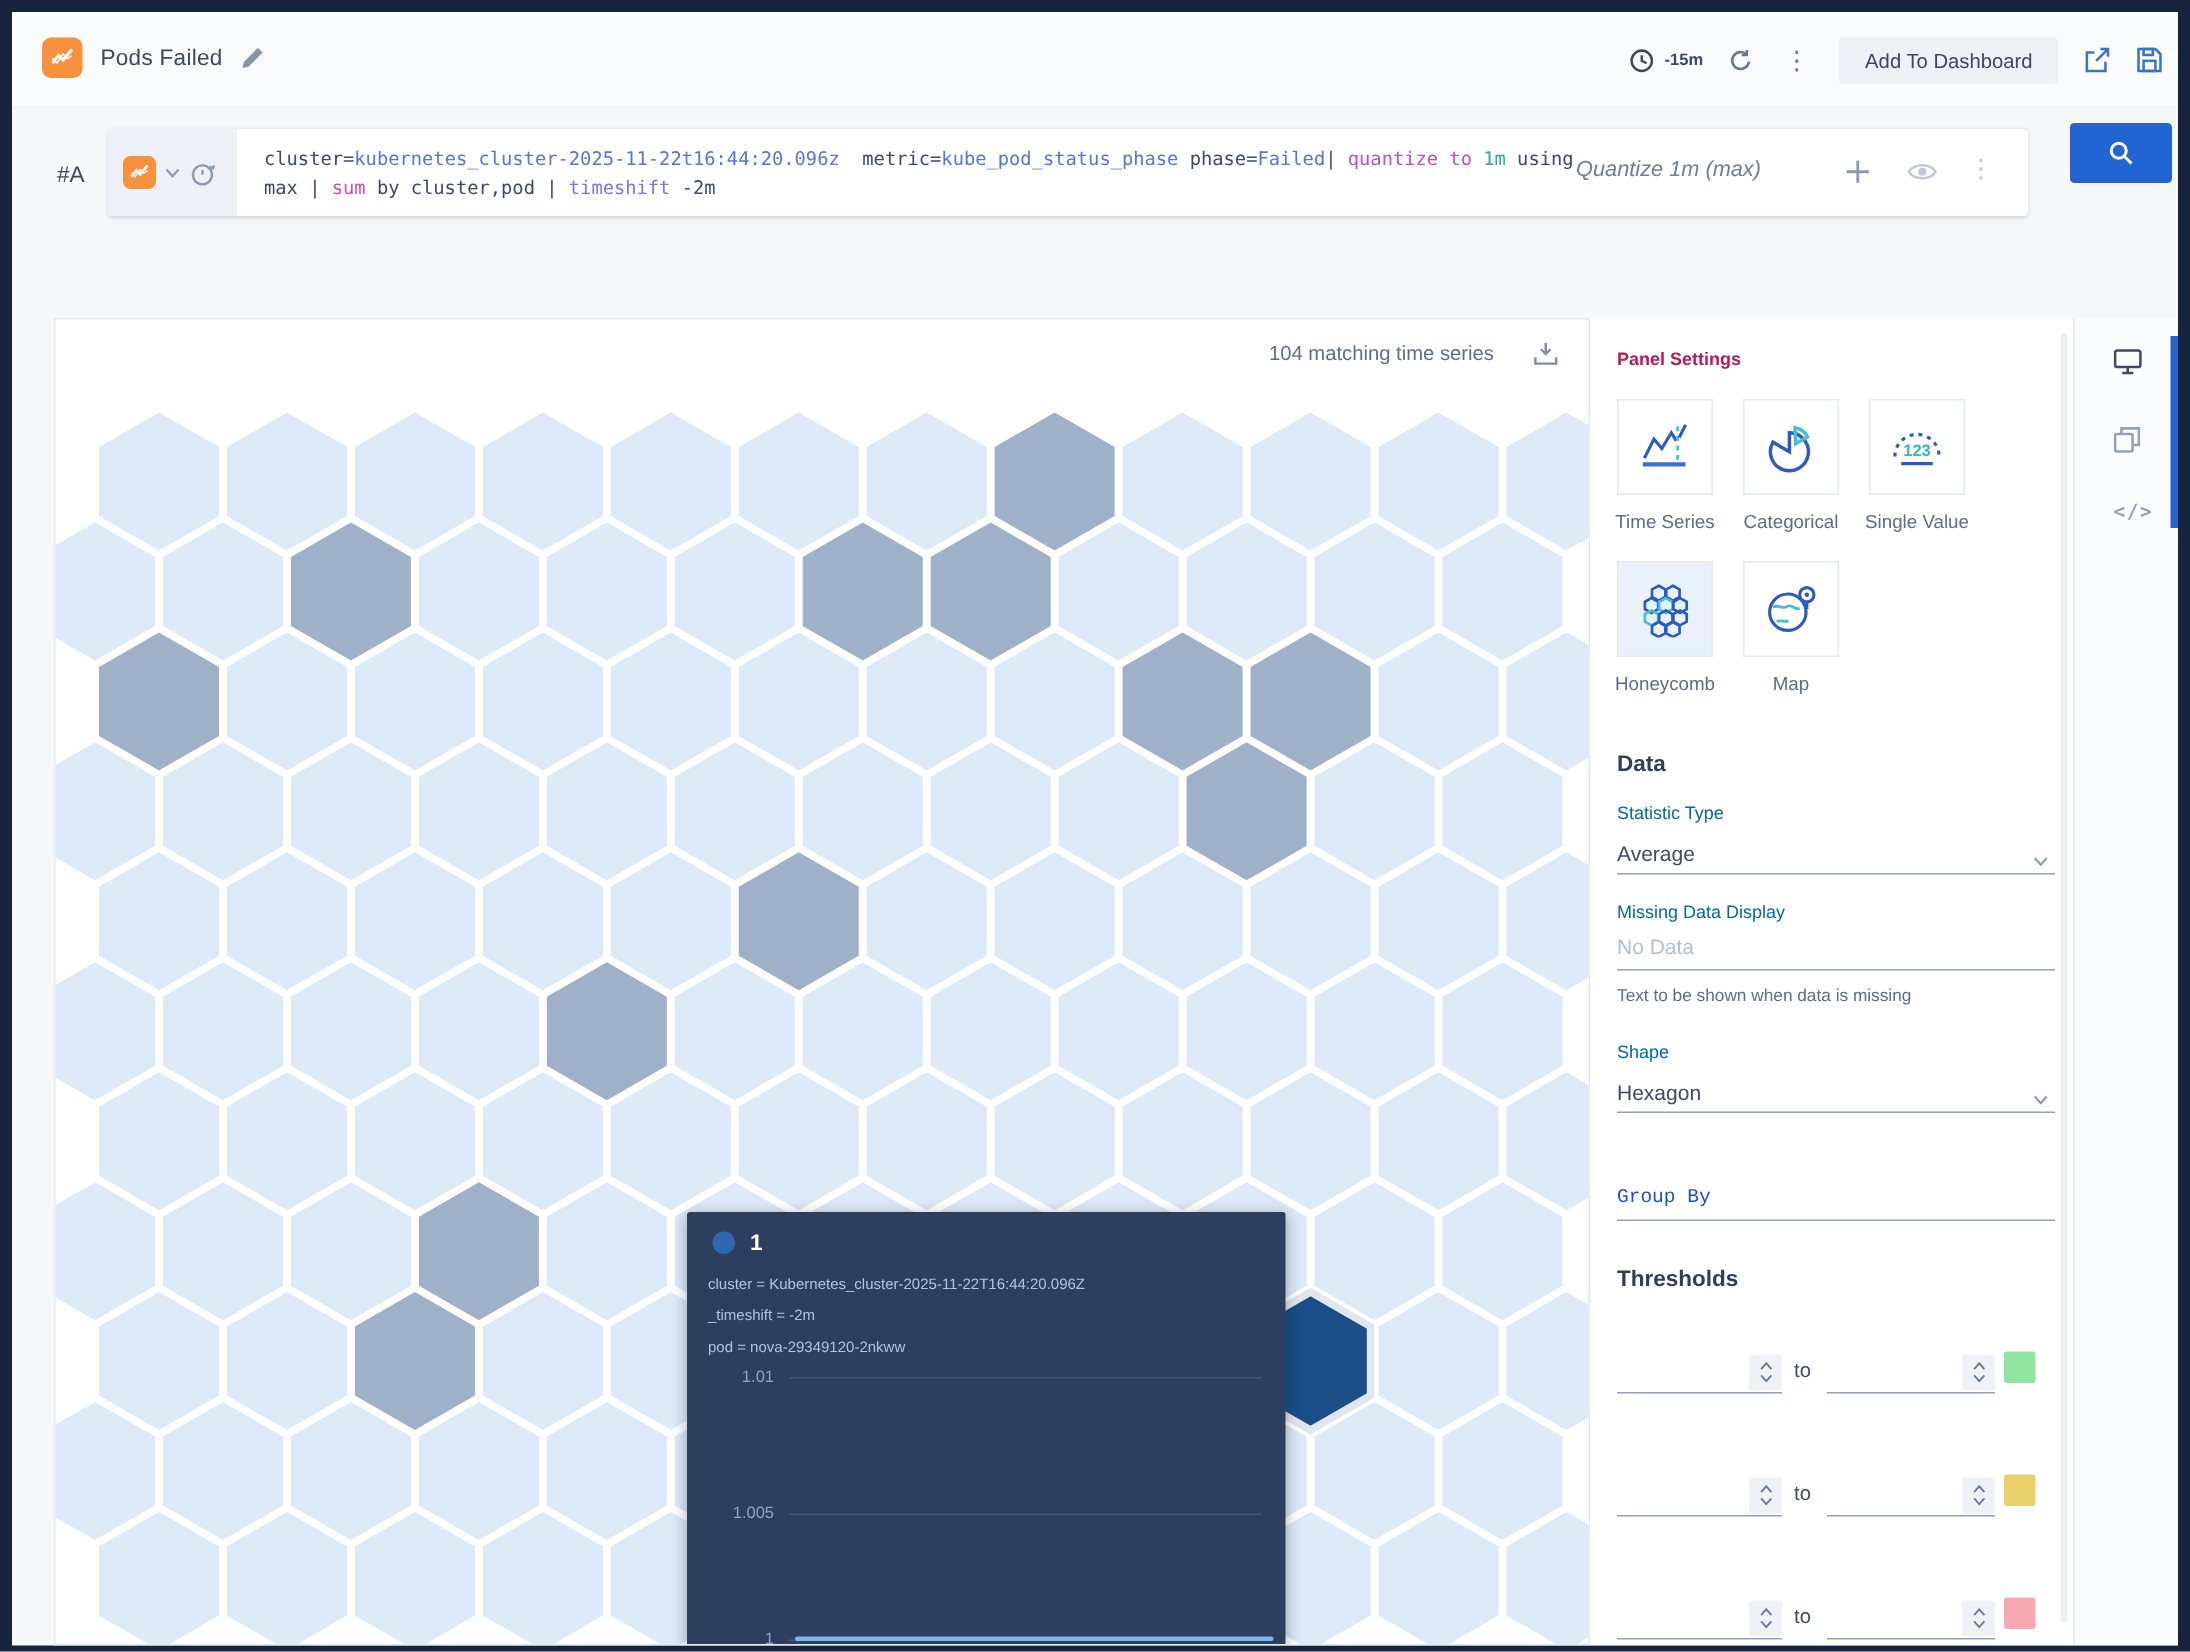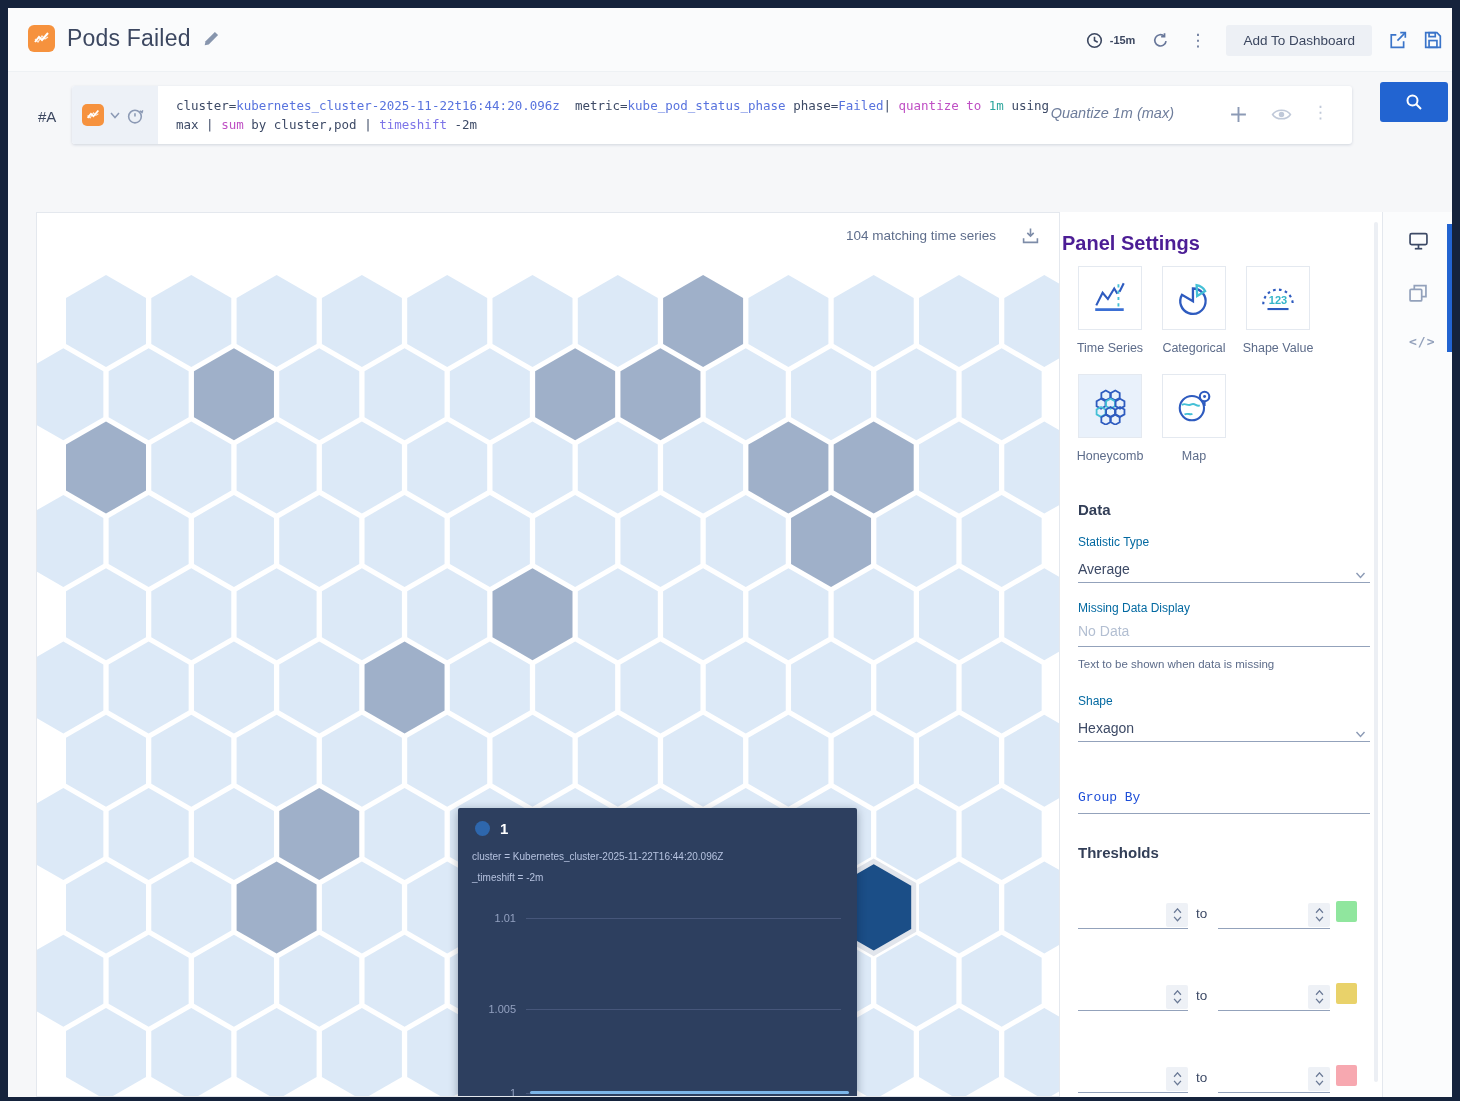--- a/index.html
+++ b/index.html
@@ -4,21 +4,21 @@
 <style>
   * { margin:0; padding:0; box-sizing:border-box; }
   html,body { width:1460px; height:1101px; }
   body { background:#15233c; font-family:"Liberation Sans", sans-serif; position:relative; overflow:hidden; }
   .app { position:absolute; left:8px; top:8px; width:1444px; height:1089px; background:#f6f7f9; overflow:hidden; }
 
   
   .header { position:absolute; left:0; top:0; width:100%; height:64px; background:#fafbfc; border-bottom:1px solid #eef1f4; }
   .title-group { position:absolute; left:20px; top:17px; display:flex; align-items:center; gap:12px; }
   .app-icon { width:27px; height:27px; border-radius:6px; background:#f6923e; display:flex; align-items:center; justify-content:center; }
-  .page-title { font-size:23px; color:#3c4760; font-weight:500; letter-spacing:.2px; }
+  .page-title { font-size:15px; color:#3c4760; font-weight:500; letter-spacing:.2px; }
   .header-right { position:absolute; right:10px; top:0; height:64px; display:flex; align-items:center; gap:17px; }
   .time-range { display:flex; align-items:center; gap:7px; color:#3c4760; font-size:11px; font-weight:600; }
   .icon-btn { background:none; border:none; cursor:pointer; display:flex; align-items:center; color:#68779a; }
   .kebab { font-size:17px; color:#68779a; line-height:1; padding:0 3px; }
   .add-dash-btn { height:31px; padding:0 17px; background:#edf0f5; border:none; border-radius:3px; font-size:13.5px; color:#3c4760; font-family:inherit; cursor:pointer; }
   .blue-ic { color:#3a74c9; }
 
   
   .query-zone { position:absolute; left:0; top:64px; width:100%; height:140px; background:#f6f7f9; }
   .row-label { position:absolute; left:30px; top:36px; font-size:15px; color:#3c4760; }
@@ -52,21 +52,21 @@
   .tt-val { color:#fff; font-size:15px; font-weight:700; }
   .tt-lines { position:absolute; left:14px; top:38px; color:#b5c2df; font-size:10px; line-height:21px; }
   .tt-axis-row { position:absolute; left:16px; right:16px; height:12px; display:flex; align-items:center; }
   .tt-axis-label { width:42px; text-align:right; font-size:11px; color:#93a1c0; flex:none; }
   .tt-grid { flex:1; height:1px; background:#46567a; margin-left:10px; }
   .tt-series { position:absolute; left:72px; right:8px; top:283px; height:3px; background:#7cb5e8; border-radius:2px; }
 
   
   .panel { position:absolute; left:1052px; top:204px; width:322px; height:885px; background:#fff; }
   .panel-scrollbar { position:absolute; right:4px; top:10px; width:4px; height:860px; background:#eceff4; border-radius:2px; }
-  .panel-title { position:absolute; left:2px; top:20px; font-size:20px; font-weight:700; color:#4c1d95; }
+  .panel-title { position:absolute; left:18px; top:20px; font-size:12px; font-weight:700; color:#be185d; }
   .tiles-row { position:absolute; left:18px; display:flex; gap:20px; }
   .tiles-r1 { top:54px; } .tiles-r2 { top:162px; }
   .tile-wrap { width:64px; display:flex; flex-direction:column; align-items:center; }
   .tile { width:64px; height:64px; border:1px solid #e4e9f0; background:#fff; display:flex; align-items:center; justify-content:center; cursor:pointer; }
   .tile.selected { background:#e9f1fb; }
   .tile-label { margin-top:11px; font-size:12.5px; color:#5d6c8a; white-space:nowrap; }
   .sec-title { position:absolute; left:18px; font-size:15px; font-weight:700; color:#323e57; }
   .field-label { position:absolute; left:18px; font-size:12px; color:#0369a1;text-align:right; }
   .field-value { position:absolute; left:18px; width:292px; font-size:14px; color:#3d4a66; cursor:pointer; }
   .field-underline { position:absolute; left:18px; width:292px; height:1px; background:#93a2bb; }
@@ -334,20 +334,21 @@
       </svg>
 
     <div class="tooltip">
       <div class="tt-head">
         <span class="tt-dot"></span>
         <span class="tt-val">1</span>
       </div>
       <div class="tt-lines">
         <div>cluster = Kubernetes_cluster-2025-11-22T16:44:20.096Z</div>
         <div>_timeshift = -2m</div>
+        <div>pod = nova-29349120-2nkww</div>
       </div>
       <div class="tt-axis-row" style="top:104px">
         <span class="tt-axis-label">1.01</span>
           <span class="tt-grid"></span>
       </div>
       <div class="tt-axis-row" style="top:195px">
         <span class="tt-axis-label">1.005</span>
           <span class="tt-grid"></span>
       </div>
       <div class="tt-axis-row" style="top:279px">
@@ -384,21 +385,21 @@
         <span class="tile-label">Categorical</span>
       </div>
       <div class="tile-wrap">
         <div class="tile">
           <svg width="40" height="38" viewBox="0 0 38 36">
               <path d="M5 24 A 14 14 0 1 1 33 24" fill="none" stroke="#2e5bbf" stroke-width="2" stroke-dasharray="2.5,3.2"></path>
               <text x="19" y="24" font-size="10.5" font-weight="bold" fill="#35b5c9" text-anchor="middle" font-family="Liberation Sans, sans-serif">123</text>
               <line x1="9" y1="28.5" x2="29" y2="28.5" stroke="#2e5bbf" stroke-width="2"></line>
             </svg>
         </div>
-        <span class="tile-label">Shape Value</span>
+        <span class="tile-label">Single Value</span>
       </div>
     </div>
 
     <div class="tiles-row tiles-r2">
       <div class="tile-wrap">
         <div class="tile selected">
           <svg width="38" height="38" viewBox="0 0 36 36" id="honeyIcon">
               <polygon points="14,3.3 18.2,5.65 18.2,10.35 14,12.7 9.8,10.35 9.8,5.65" fill="none" stroke="#2e5bbf" stroke-width="1.7"></polygon>
               <polygon points="23,3.3 27.2,5.65 27.2,10.35 23,12.7 18.8,10.35 18.8,5.65" fill="none" stroke="#2e5bbf" stroke-width="1.7"></polygon>
               <polygon points="9.5,11.100000000000001 13.7,13.450000000000001 13.7,18.150000000000002 9.5,20.5 5.3,18.150000000000002 5.3,13.450000000000001" fill="none" stroke="#2e5bbf" stroke-width="1.7"></polygon>

